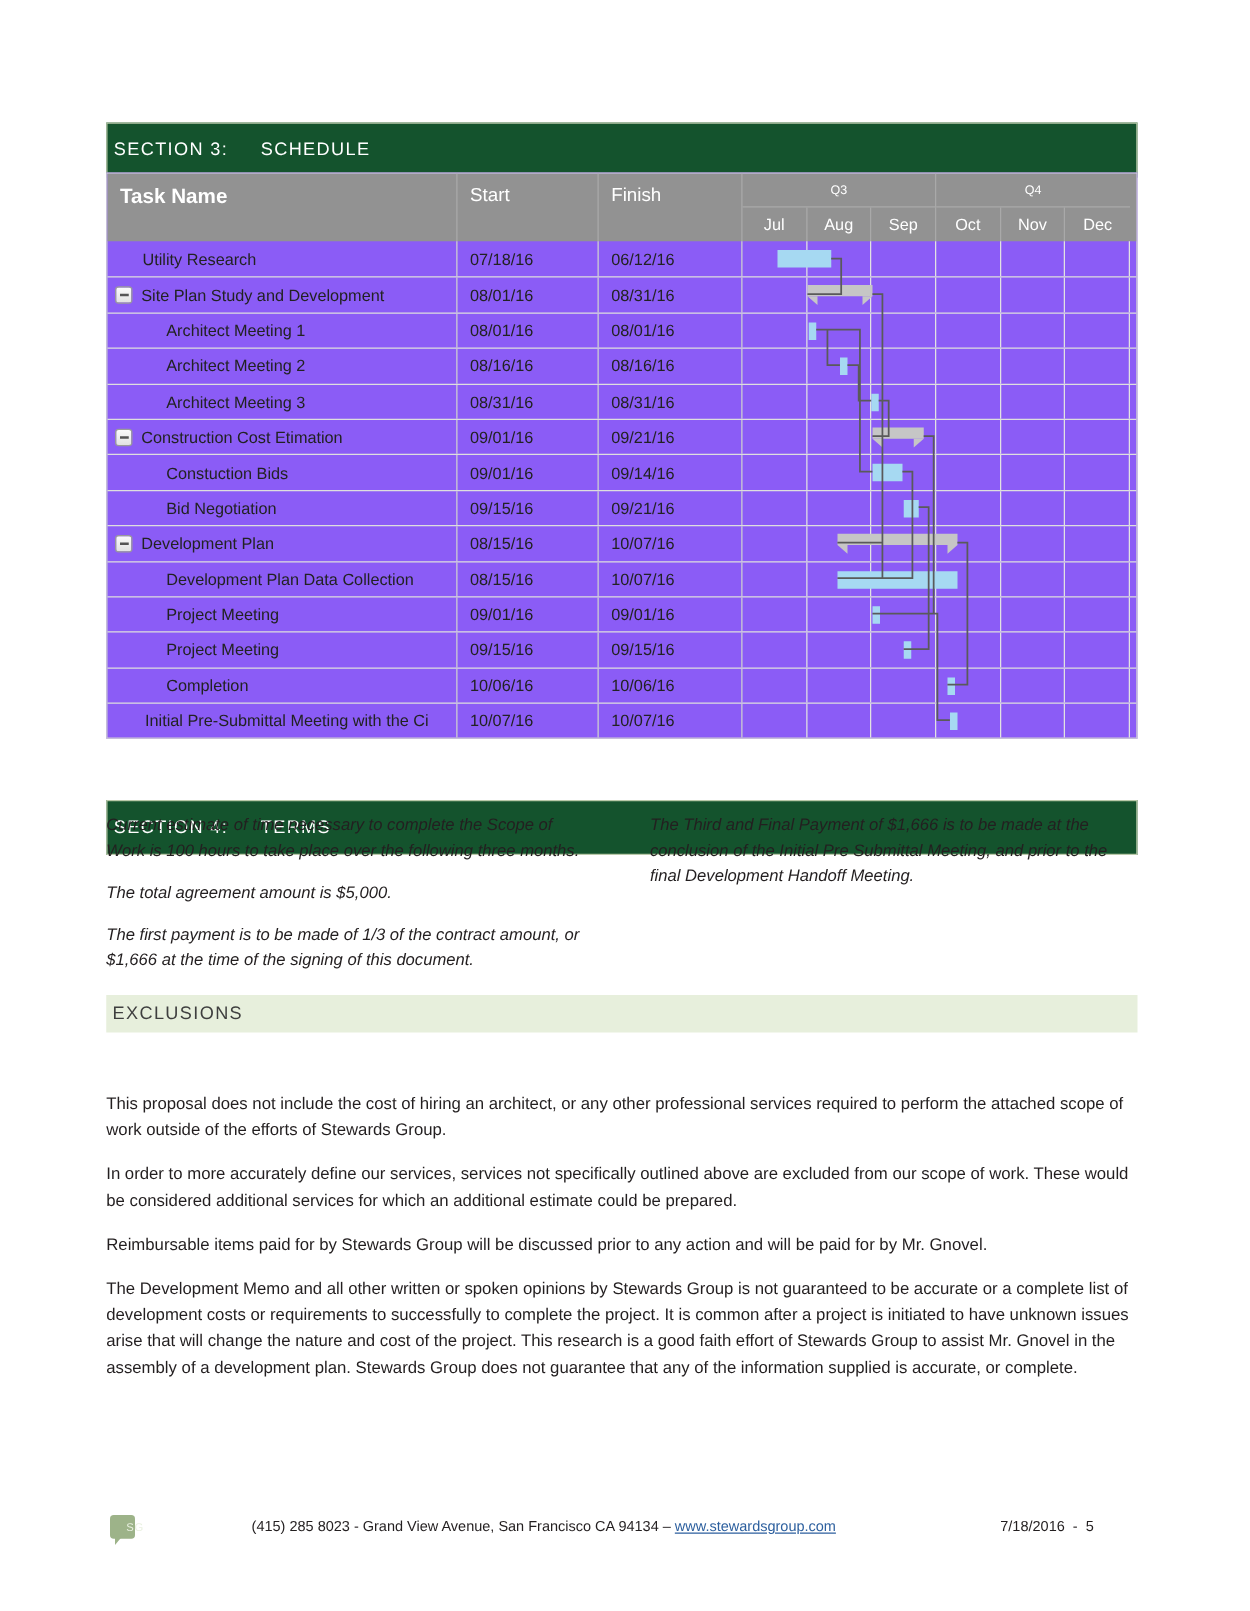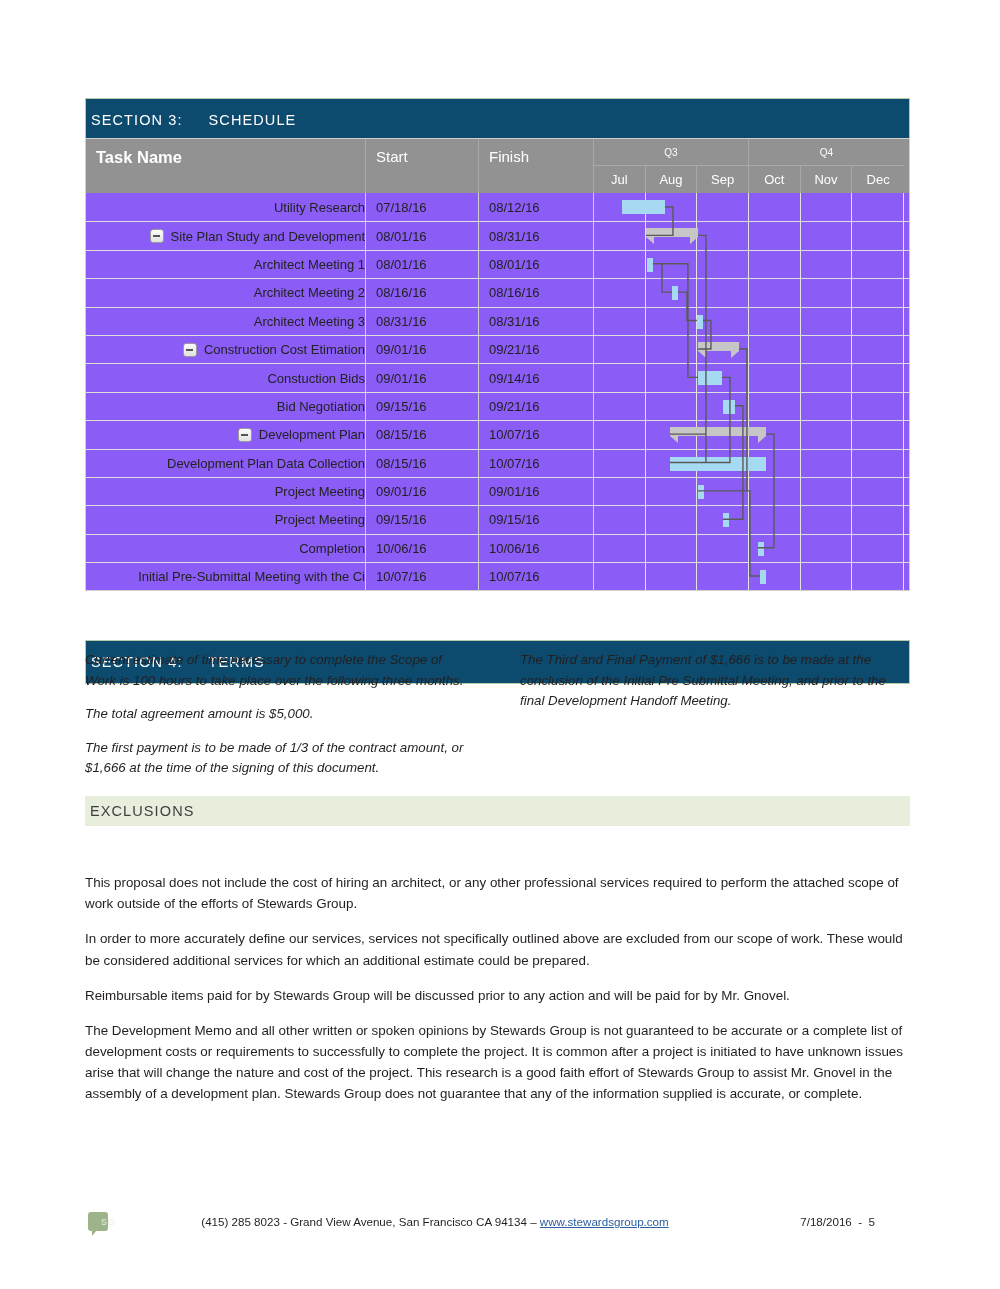--- a/index.html
+++ b/index.html
@@ -10,21 +10,21 @@
     font-family:"Liberation Sans", sans-serif;
     color:#231f20;
     position:relative;
     overflow:hidden;
   }
   .page { position:absolute; left:0; top:0; width:1000px; height:1289px; }
 
   
   .section-bar{
     position:absolute; left:85px; width:825px; height:44px;
-    background:#0c4a6e;
+    background:#14532d;
     border:1px solid #b9c9a9;
     display:flex; align-items:center;
   }
   .section-bar .sb-inner{
     display:flex; align-items:center;
     padding-left:5px; letter-spacing:1.1px;
     font-size:14.5px; color:#ffffff;
   }
   .sb-num{ margin-right:26px; }
 
@@ -82,21 +82,21 @@
     border-top:1px solid #dedede;
     position:relative;
   }
   .g-row:first-child{ border-top:none; }
   .gc{
     display:flex; align-items:center;
     border-right:1px solid #cfcfcf;
     font-size:13px; color:#222;
     overflow:hidden; white-space:nowrap;
   }
-  .gc-task{ width:280px; padding-left:6px;justify-content:flex-end; }
+  .gc-task{ width:280px; padding-left:6px; }
   .gc-task.lvl0{ padding-left:28px; }
   .gc-task.lvl1{ padding-left:6px; }
   .gc-task.lvl2{ padding-left:47px; }
   .gc-task.lvlr{ padding-left:30px; }
   .gc-start{ width:113px; padding-left:10px; }
   .gc-finish{ width:115px; padding-left:10px; }
 
   .toggle{
     display:inline-flex; align-items:center; justify-content:center;
     width:14px; height:14px; min-width:14px;
@@ -225,21 +225,21 @@
             <div class="gh-m">Dec</div>
           </div>
       </div>
     </div>
     <div id="gantt-body">
         <div class="g-row">
           <div class="gc gc-task lvl0">
             <span>Utility Research</span>
           </div>
           <div class="gc gc-start">07/18/16</div>
-          <div class="gc gc-finish">08/12/16</div>
+          <div class="gc gc-finish">06/12/16</div>
           <div class="g-chart">
             <div class="gcol"></div>
             <div class="gcol"></div>
             <div class="gcol"></div>
             <div class="gcol"></div>
             <div class="gcol"></div>
             <div class="gcol"></div>
             <div class="bar" style="left: 28px; width: 43px;"></div>
           </div>
         </div>

